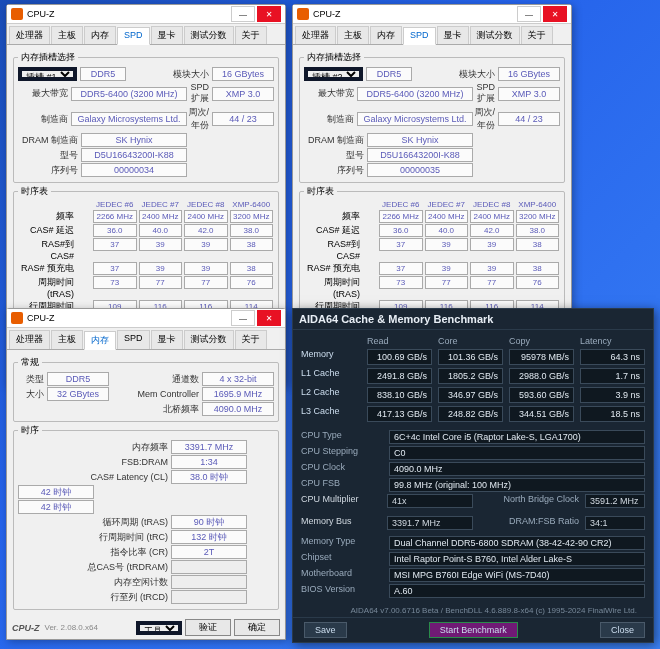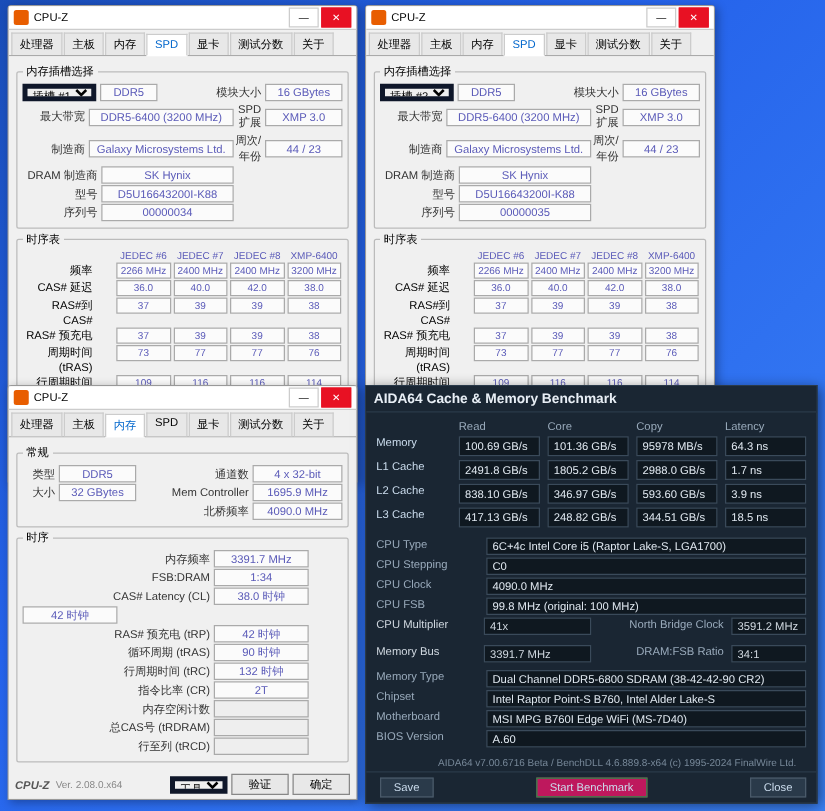--- a/index.html
+++ b/index.html
@@ -28,21 +28,21 @@
 .footer .ver{color:#888;margin-left:5px;font-size:8px}
 .footer .spacer{flex:1}
 .footer button,.aida-btm button{font-size:9px;padding:1px 13px;border:1px solid #888;background:#e8e8e8;margin-left:3px;cursor:pointer}
 select{font-size:9px;height:14px;border:4px solid #0f172a}
 .aida{position:absolute;background:#1a2633;color:#d0d8e0;border:1px solid #2a3a4a;box-shadow:2px 2px 10px rgba(0,0,0,.5)}
 .aida-title{background:#1a2633;padding:4px 6px;font-size:11px;font-weight:bold;color:#e8eef5;border-bottom:1px solid #2a3a4a}
 .aida-body{padding:6px 8px;font-size:9px}
 .aida-grid{display:grid;grid-template-columns:60px 1fr 1fr 1fr 1fr;gap:3px 6px;margin-bottom:8px}
 .aida-grid .h{color:#9ab;font-size:9px}
 .aida-grid .l{color:#cde;text-align:left;font-size:9px}
-.aida-grid .v{border:1px solid #3a4a5a;background:#0f1820;padding:2px 4px;text-align:left;color:#e0e8f0;font-size:9px}
+.aida-grid .v{border:1px solid #3a4a5a;background:#0f1820;padding:2px 4px;text-align:right;color:#e0e8f0;font-size:9px}
 .aida-info{display:grid;grid-template-columns:80px 1fr;gap:2px 8px;font-size:9px;margin-top:6px}
 .aida-info .k{color:#9ab}
 .aida-info .vv{border:1px solid #3a4a5a;background:#0f1820;padding:1px 4px;color:#e0e8f0}
 .aida-row2{display:grid;grid-template-columns:80px 1fr 100px 60px;gap:2px 6px;font-size:9px;margin:2px 0}
 .aida-btm{display:flex;padding:4px 8px;border-top:1px solid #2a3a4a}
 .aida-btm button{background:#2a3a4a;color:#cde;border:1px solid #4a5a6a;padding:2px 10px}
 .aida-copy{font-size:8px;color:#789;text-align:right;padding:2px 16px}
 </style>
 </head>
 <body>
@@ -324,41 +324,40 @@
             <span class="val" style="width:70px">1:34</span>
           </div>
           <div class="row">
             <span class="lbl" style="width:150px">CAS# Latency (CL)</span>
             <span class="val" style="width:70px">38.0 时钟</span>
           </div>
           <div class="row">
             <span class="val" style="width:70px">42 时钟</span>
           </div>
           <div class="row">
-            <span class="lbl" style="width:150px">RAS# 预充电 (tRP)</span>
             <span class="val" style="width:70px">42 时钟</span>
           </div>
           <div class="row">
             <span class="lbl" style="width:150px">循环周期 (tRAS)</span>
             <span class="val" style="width:70px">90 时钟</span>
           </div>
           <div class="row">
             <span class="lbl" style="width:150px">行周期时间 (tRC)</span>
             <span class="val" style="width:70px">132 时钟</span>
           </div>
           <div class="row">
             <span class="lbl" style="width:150px">指令比率 (CR)</span>
             <span class="val" style="width:70px">2T</span>
           </div>
           <div class="row">
+            <span class="lbl" style="width:150px">总CAS号 (tRDRAM)</span>
+            <span class="val" style="width:70px;background:#eee;color:#ccc"></span>
+          </div>
+          <div class="row">
             <span class="lbl" style="width:150px">内存空闲计数</span>
-            <span class="val" style="width:70px;background:#eee;color:#ccc"></span>
-          </div>
-          <div class="row">
-            <span class="lbl" style="width:150px">总CAS号 (tRDRAM)</span>
             <span class="val" style="width:70px;background:#eee;color:#ccc"></span>
           </div>
           <div class="row">
             <span class="lbl" style="width:150px">行至列 (tRCD)</span>
             <span class="val" style="width:70px;background:#eee;color:#ccc"></span>
           </div>
         </div>
   </fieldset>
  </div>
  <div class="footer">
@@ -436,17 +435,17 @@
           <span class="vv">MSI MPG B760I Edge WiFi (MS-7D40)</span>
           <span class="k">BIOS Version</span>
           <span class="vv">A.60</span>
         </div>
       </div>
  </div>
  <div class="aida-copy">AIDA64 v7.00.6716 Beta / BenchDLL 4.6.889.8-x64  (c) 1995-2024 FinalWire Ltd.</div>
  <div class="aida-btm">
   <button>Save</button>
   <span style="flex:1"></span>
-  <button style="background:#be185d;border-color:#2a8b4a">Start Benchmark</button>
+  <button style="background:#701a75;border-color:#2a8b4a">Start Benchmark</button>
   <span style="flex:1"></span>
   <button>Close</button>
  </div>
 </div>
 
 </body></html>

